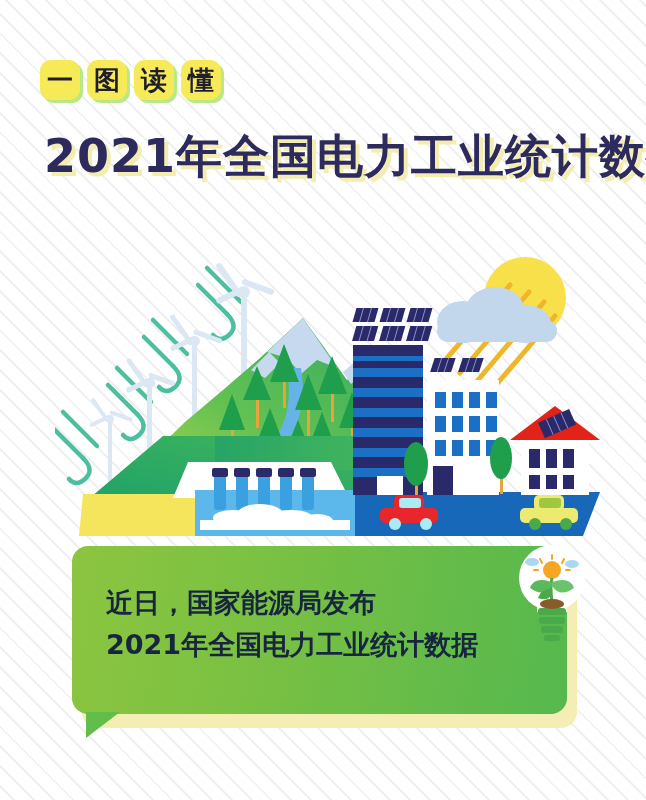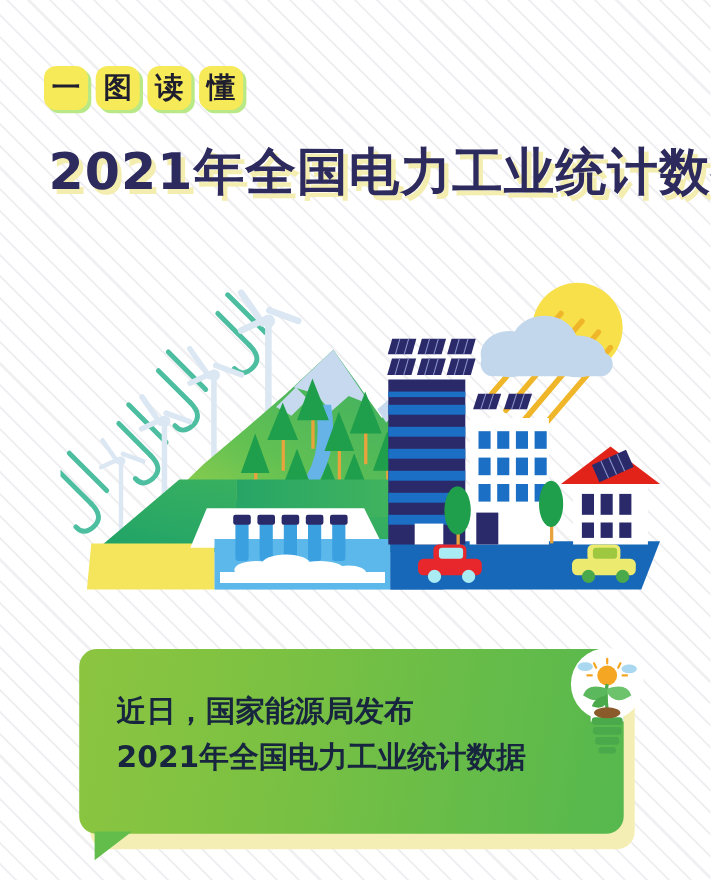--- a/index.html
+++ b/index.html
@@ -44,21 +44,21 @@
     font-family:"DejaVu Sans","Liberation Sans",sans-serif;
     text-shadow:4px 4px 0 #f4edb0;
     white-space:nowrap;
   }
 
   
   #illustration{position:absolute;left:55px;top:240px;width:560px;height:300px;}
   #illustration svg{display:block;}
 
   
-  #bubble-wrap{position:absolute;left:72px;top:590px;width:527px;height:190px;}
+  #bubble-wrap{position:absolute;left:72px;top:546px;width:527px;height:190px;}
   #bubble-shadow{
     position:absolute;left:10px;top:14px;width:495px;height:168px;
     background:#f5eeb4;border-radius:16px;
   }
   #bubble{
     position:absolute;left:0;top:0;width:495px;height:168px;
     background:linear-gradient(100deg,#8cc540 0%,#7cc142 35%,#55b84e 100%);
     border-radius:16px;
   }
   #bubble-tail{

